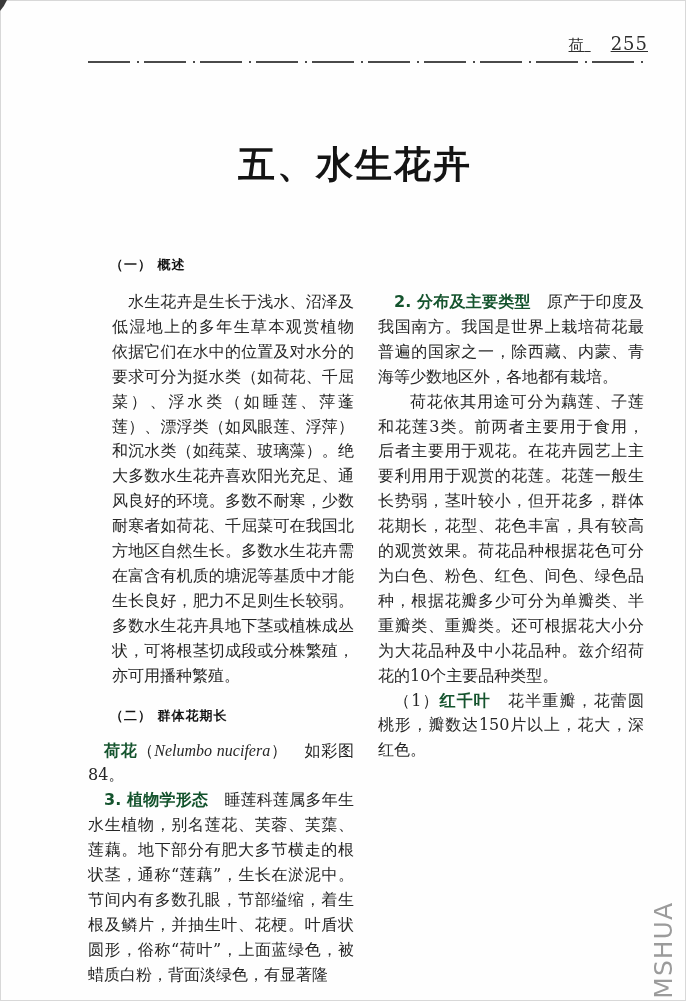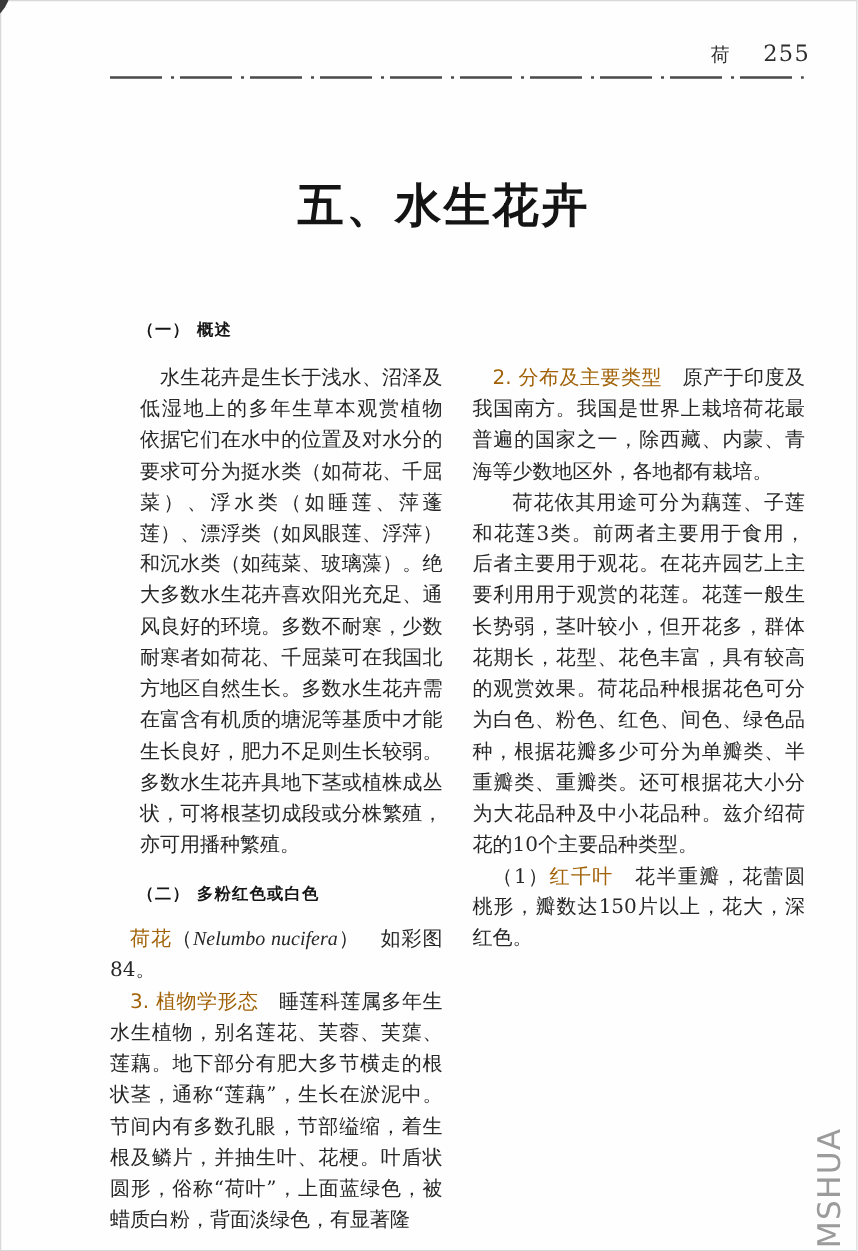--- a/index.html
+++ b/index.html
@@ -13,21 +13,21 @@
     overflow:hidden;
     box-shadow:inset 0 0 0 1px #d8d8d8;
   }
   .corner-mark{
     position:absolute;top:0;left:0;width:7px;height:11px;
     background:#3a3a3a;
     clip-path:polygon(0 0,100% 0,55% 55%,0 100%);
   }
   .running-header{
     position:absolute;top:33px;right:38px;
-    font-size:16px;color:#2e2e2e;letter-spacing:1px;
+    font-size:16px;color:#2e2e2e;letter-spacing:1px;text-decoration:underline;
   }
   .running-header .book-word{font-size:15px;}
   .running-header .page-num{margin-left:20px;font-size:18px;}
   .header-rule{
     position:absolute;top:61px;left:88px;width:555px;height:2px;
     background:repeating-linear-gradient(90deg,#4a4a4a 0 42px,rgba(0,0,0,0) 42px 49px,#4a4a4a 49px 51px,rgba(0,0,0,0) 51px 56px);
   }
   .chapter-title{
     position:absolute;top:140px;left:12px;width:100%;
     text-align:center;
@@ -47,21 +47,21 @@
   .sec-heading{
     font-family:"DejaVu Sans","Liberation Sans",sans-serif;
     font-weight:bold;font-size:13px;color:#151515;
     line-height:26px;letter-spacing:1px;
     margin:0 0 12px 22px;
   }
   .sec-heading.mid{margin-top:14px;margin-bottom:10px;}
   .para{margin:0;color:#262626;}
   .lead{
     font-family:"DejaVu Sans","Liberation Sans",sans-serif;
-    font-weight:normal;color:#a16207;
+    font-weight:bold;color:#14532d;
   }
   .latin{font-style:italic;font-family:Liberation Serif, serif;}
   .watermark{
     position:absolute;right:8px;bottom:2px;
     writing-mode:vertical-rl;transform:rotate(180deg);
     font-family:"DejaVu Sans","Liberation Sans",sans-serif;
     font-size:25px;color:#9b9b9b;letter-spacing:1px;
   }
 </style>
 </head>
@@ -77,21 +77,21 @@
   </div>
 
   <div class="header-rule"></div>
 
   <div class="chapter-title">五、水生花卉</div>
 
   <div class="columns">
     <div class="col col-left">
         <h3 class="sec-heading">（一） 概述</h3>
         <p class="para" style="text-indent: 1em; margin-left: 24px;"><span>水生花卉是生长于浅水、沼泽及低湿地上的多年生草本观赏植物　依据它们在水中的位置及对水分的要求可分为挺水类（如荷花、千屈菜）、浮水类（如睡莲、萍蓬莲）、漂浮类（如凤眼莲、浮萍）和沉水类（如莼菜、玻璃藻）。绝大多数水生花卉喜欢阳光充足、通风良好的环境。多数不耐寒，少数耐寒者如荷花、千屈菜可在我国北方地区自然生长。多数水生花卉需在富含有机质的塘泥等基质中才能生长良好，肥力不足则生长较弱。多数水生花卉具地下茎或植株成丛状，可将根茎切成段或分株繁殖，亦可用播种繁殖。</span></p>
-        <h3 class="sec-heading mid">（二） 多粉红色或白色</h3>
+        <h3 class="sec-heading mid">（二） 群体花期长</h3>
         <p class="para" style="text-indent: 1em;"><span class="lead">荷花</span><span>（</span><span class="latin">Nelumbo nucifera</span><span>）　如彩图84。</span></p>
         <p class="para" style="text-indent: 1em;"><span class="lead">3. 植物学形态</span><span>　睡莲科莲属多年生水生植物，别名莲花、芙蓉、芙蕖、莲藕。地下部分有肥大多节横走的根状茎，通称“莲藕”，生长在淤泥中。节间内有多数孔眼，节部缢缩，着生根及鳞片，并抽生叶、花梗。叶盾状圆形，俗称“荷叶”，上面蓝绿色，被蜡质白粉，背面淡绿色，有显著隆</span></p>
       </div>
     <div class="col col-right">
         <p class="para" style="text-indent: 1em;"><span class="lead">2. 分布及主要类型</span><span>　原产于印度及我国南方。我国是世界上栽培荷花最普遍的国家之一，除西藏、内蒙、青海等少数地区外，各地都有栽培。</span></p>
         <p class="para" style="text-indent: 2em;"><span>荷花依其用途可分为藕莲、子莲和花莲3类。前两者主要用于食用，后者主要用于观花。在花卉园艺上主要利用用于观赏的花莲。花莲一般生长势弱，茎叶较小，但开花多，群体花期长，花型、花色丰富，具有较高的观赏效果。荷花品种根据花色可分为白色、粉色、红色、间色、绿色品种，根据花瓣多少可分为单瓣类、半重瓣类、重瓣类。还可根据花大小分为大花品种及中小花品种。兹介绍荷花的10个主要品种类型。</span></p>
         <p class="para" style="text-indent: 1em;"><span>（1）</span><span class="lead">红千叶</span><span>　花半重瓣，花蕾圆桃形，瓣数达150片以上，花大，深红色。</span></p>
       </div>
   </div>
 

